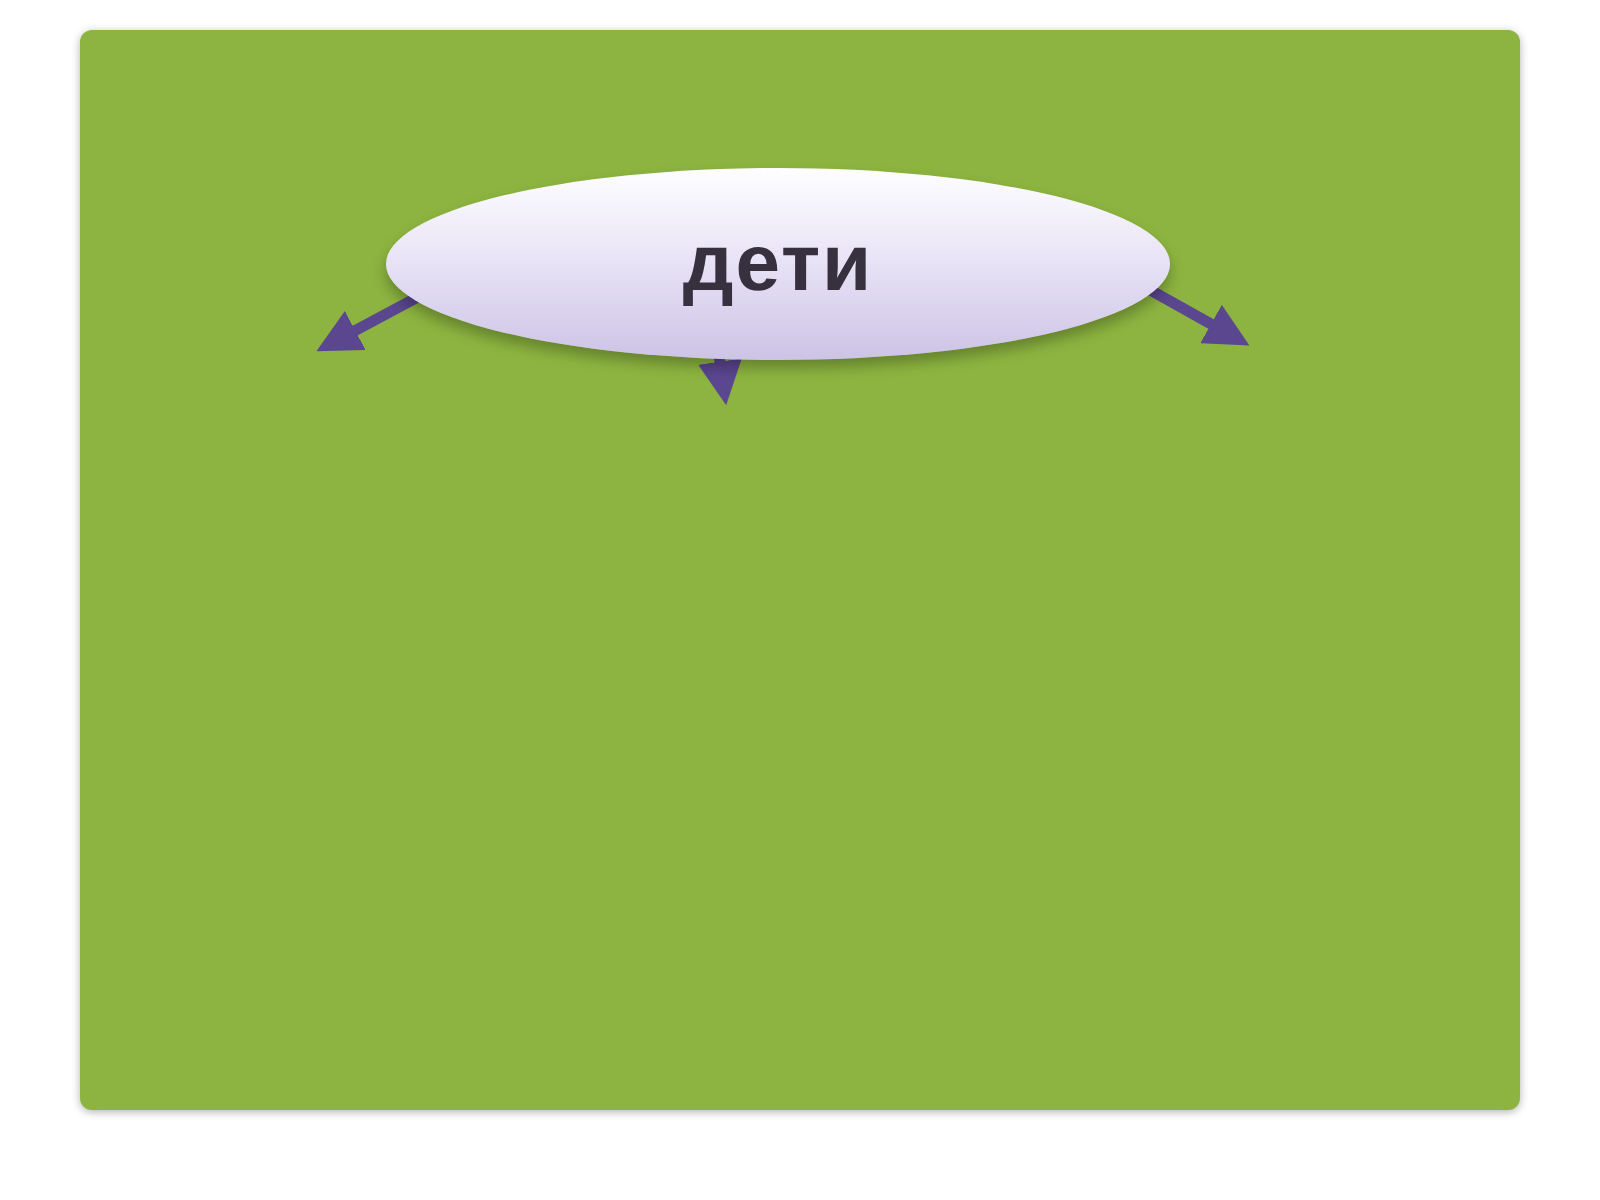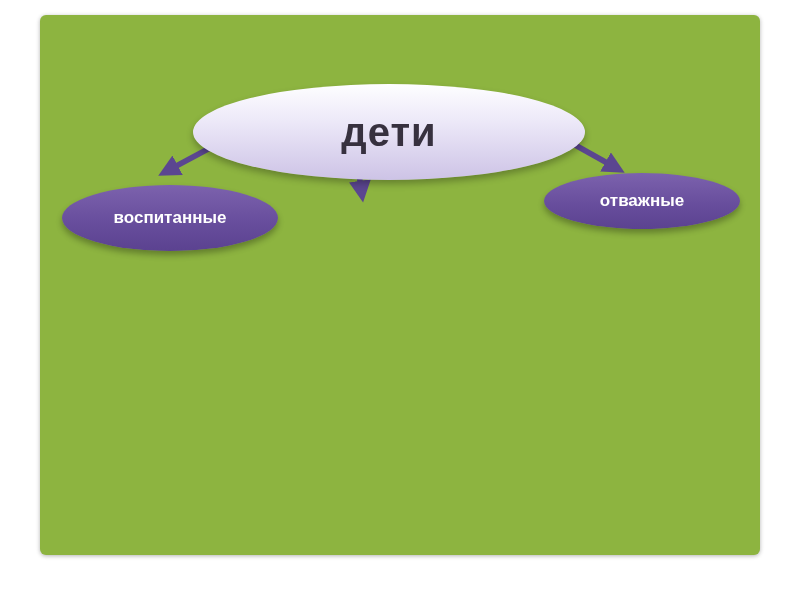--- a/index.html
+++ b/index.html
@@ -91,22 +91,16 @@
     </defs>
     <line x1="183" y1="126" x2="125" y2="157" stroke="#5b4690" stroke-width="5.5" marker-end="url(#ah)"></line>
     <line x1="318" y1="152" x2="322" y2="180" stroke="#5b4690" stroke-width="5.5" marker-end="url(#ah)"></line>
     <line x1="519" y1="121" x2="578" y2="154" stroke="#5b4690" stroke-width="5.5" marker-end="url(#ah)"></line>
   </svg>
 
   <div class="node main-node">
     <span>дети</span>
   </div>
 
-  <div class="node child child-1">
-    <span>воспитанные</span>
-  </div>
 
 
-  <div class="node child child-3">
-    <span>отважные</span>
-  </div>
 
 </div>
 
 </body></html>

